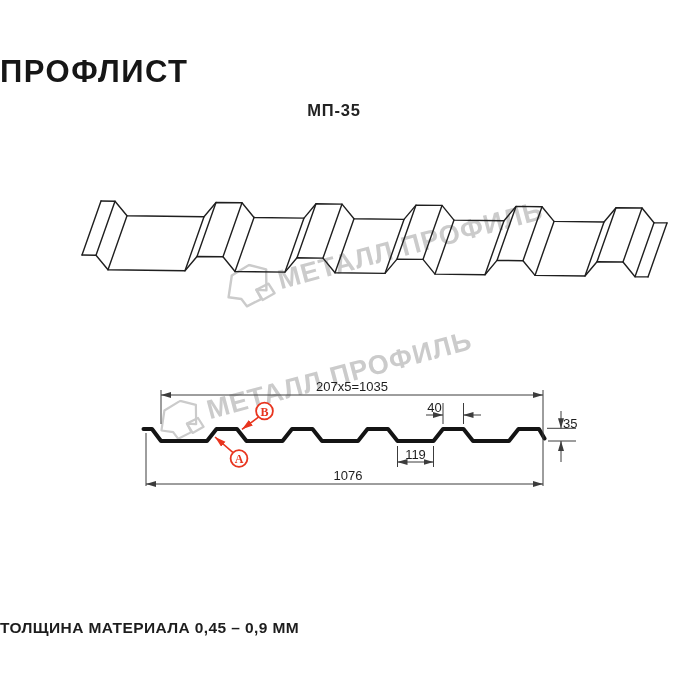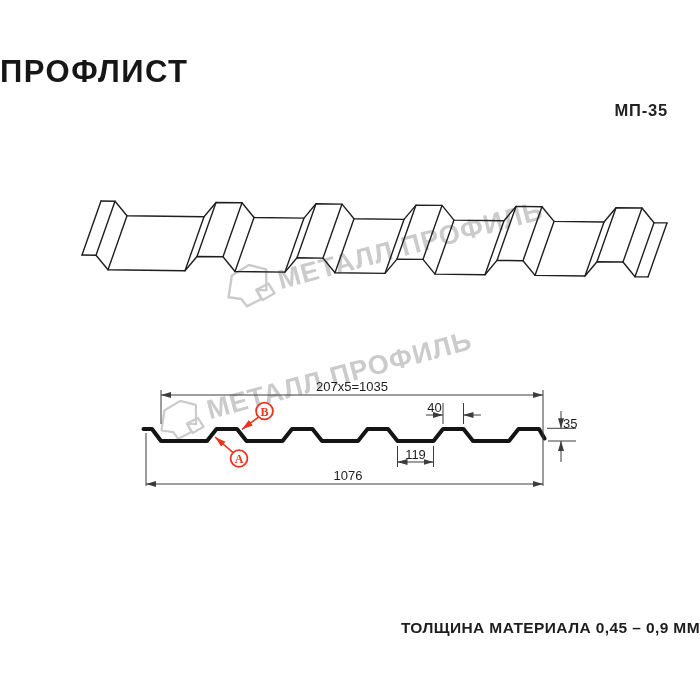--- a/index.html
+++ b/index.html
@@ -1,23 +1,23 @@
 <!DOCTYPE html>
 <html><head>
 <meta charset="utf-8">
 <style>
   html,body{margin:0;padding:0;background:#fff;}
   #stage{position:relative;width:700px;height:700px;background:#ffffff;overflow:hidden;
          font-family:"Liberation Sans",sans-serif;color:#1c1c1c;}
   .abs{position:absolute;}
   #title{left:0;top:54px;width:700px;text-align:left;font-size:31px;font-weight:800;
          letter-spacing:1.5px;color:#161616;}
-  #subtitle{left:0;top:101px;width:668px;text-align:right;font-size:16.5px;font-weight:700;
+  #subtitle{left:0;top:101px;width:668px;text-align:center;font-size:16.5px;font-weight:700;
             letter-spacing:0.8px;color:#222;}
-  #footnote{left:0;top:619px;width:700px;text-align:right;font-size:15.5px;font-weight:700;
+  #footnote{left:0;top:619px;width:700px;text-align:left;font-size:15.5px;font-weight:700;
             letter-spacing:0.4px;color:#1d1d1d;}
   .wm-text{white-space:nowrap;font-weight:700;font-size:27px;letter-spacing:1px;color:#cbcbcb;
            transform:rotate(-15deg);transform-origin:0 100%;line-height:36px;}
   #wm1-text{left:283px;top:262px;}
   #wm2-text{left:212px;top:392px;}
   .wm-logo{transform:rotate(-14deg);}
   #wm1-logo{left:220px;top:264px;}
   #wm2-logo{left:153px;top:400px;}
   svg{display:block;}
   .thin{stroke:#3c3c3c;stroke-width:1;fill:none;}

